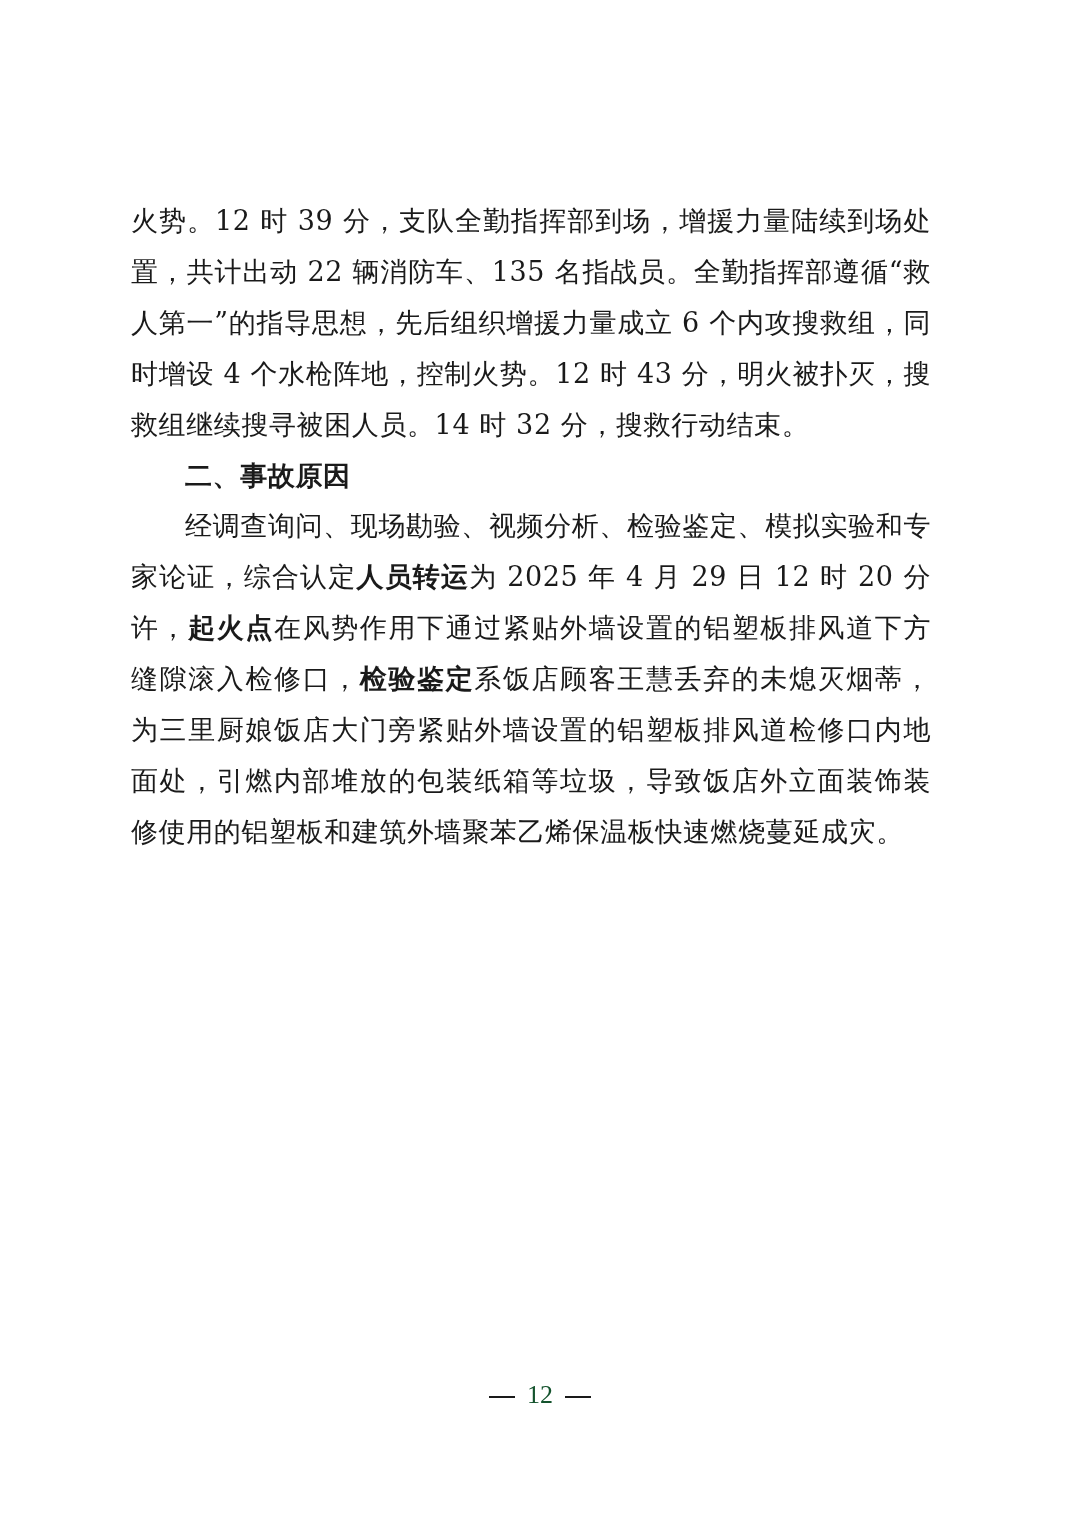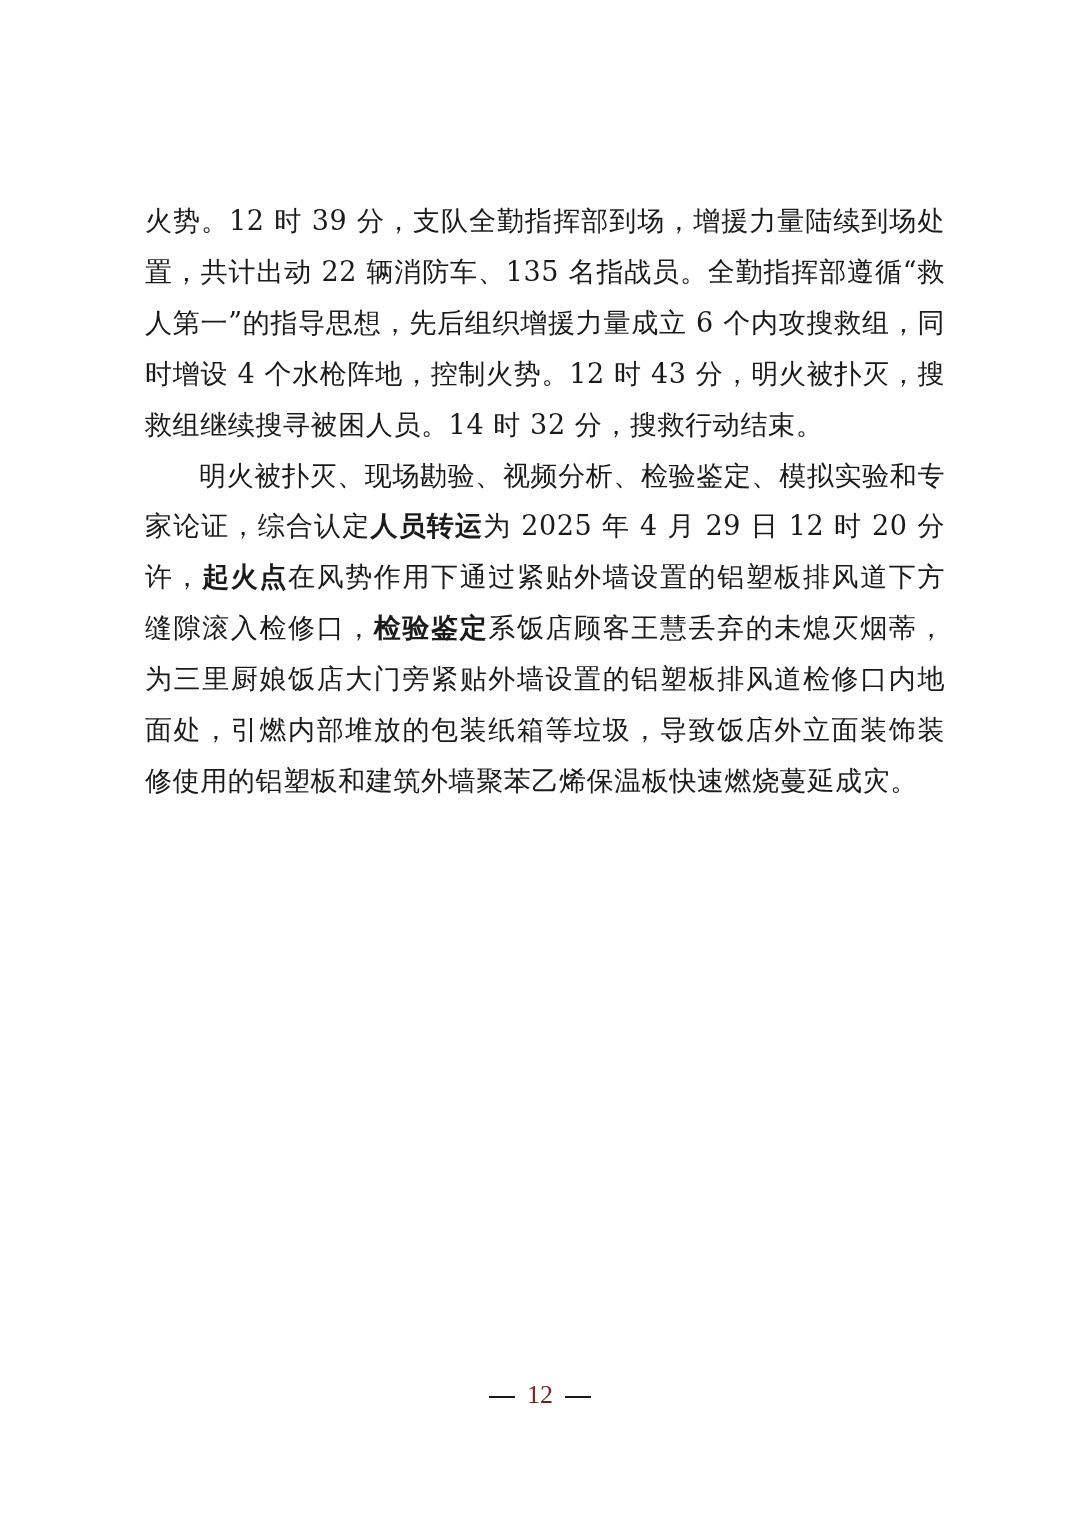--- a/index.html
+++ b/index.html
@@ -9,21 +9,21 @@
     }
     body {
       width: 1080px;
       height: 1527px;
       position: relative;
       overflow: hidden;
       color: #1a1a1a;
     }
     .page-body {
       position: absolute;
-      left: 145px;
+      left: 131px;
       top: 196px;
       width: 800px;
       font-family: "DejaVu Serif", "Liberation Serif", serif;
       font-size: 27px;
       line-height: 50.9px;
       letter-spacing: 0.6px;
       text-align: justify;
       text-justify: inter-character;
     }
     .para {
@@ -45,34 +45,35 @@
       font-weight: bold;
     }
     .page-number {
       position: absolute;
       left: 0;
       width: 1080px;
       top: 1380px;
       text-align: center;
       font-family: "Liberation Serif", "DejaVu Serif", serif;
       font-size: 26px;
-      color: #7f1d1d;
+      color: #14532d;
     }
     .page-number .dash {
       display: inline-block;
       width: 26px;
       height: 2px;
       background: #1a1a1a;
       vertical-align: middle;
       margin: 0 12px;
     }
   </style>
 </head>
 <body>
 
 <div class="page-body">
   <p class="para no-indent">火势。12 时 39 分，支队全勤指挥部到场，增援力量陆续到场处置，共计出动 22 辆消防车、135 名指战员。全勤指挥部遵循“救人第一”的指导思想，先后组织增援力量成立 6 个内攻搜救组，同时增设 4 个水枪阵地，控制火势。12 时 43 分，明火被扑灭，搜救组继续搜寻被困人员。14 时 32 分，搜救行动结束。</p>
-  <p class="para"><span>明火被扑灭、现场勘验、视频分析、检验鉴定、模拟实验和专家论证，综合认定</span><span class="em-bold">人员转运</span><span>为 2025 年 4 月 29 日 12 时 20 分许，</span><span class="em-bold">起火点</span><span>在风势作用下通过紧贴外墙设置的铝塑板排风道下方缝隙滚入检修口，</span><span class="em-bold">检验鉴定</span><span>系饭店顾客王慧丢弃的未熄灭烟蒂，为三里厨娘饭店大门旁紧贴外墙设置的铝塑板排风道检修口内地面处，引燃内部堆放的包装纸箱等垃圾，导致饭店外立面装饰装修使用的铝塑板和建筑外墙聚苯乙烯保温板快速燃烧蔓延成灾。</span></p>
+  <p class="heading">二、事故原因</p>
+  <p class="para"><span>经调查询问、现场勘验、视频分析、检验鉴定、模拟实验和专家论证，综合认定</span><span class="em-bold">人员转运</span><span>为 2025 年 4 月 29 日 12 时 20 分许，</span><span class="em-bold">起火点</span><span>在风势作用下通过紧贴外墙设置的铝塑板排风道下方缝隙滚入检修口，</span><span class="em-bold">检验鉴定</span><span>系饭店顾客王慧丢弃的未熄灭烟蒂，为三里厨娘饭店大门旁紧贴外墙设置的铝塑板排风道检修口内地面处，引燃内部堆放的包装纸箱等垃圾，导致饭店外立面装饰装修使用的铝塑板和建筑外墙聚苯乙烯保温板快速燃烧蔓延成灾。</span></p>
 </div>
 
 <div class="page-number">
   <span class="dash"></span><span>12</span><span class="dash"></span>
 </div>
 
 </body></html>

